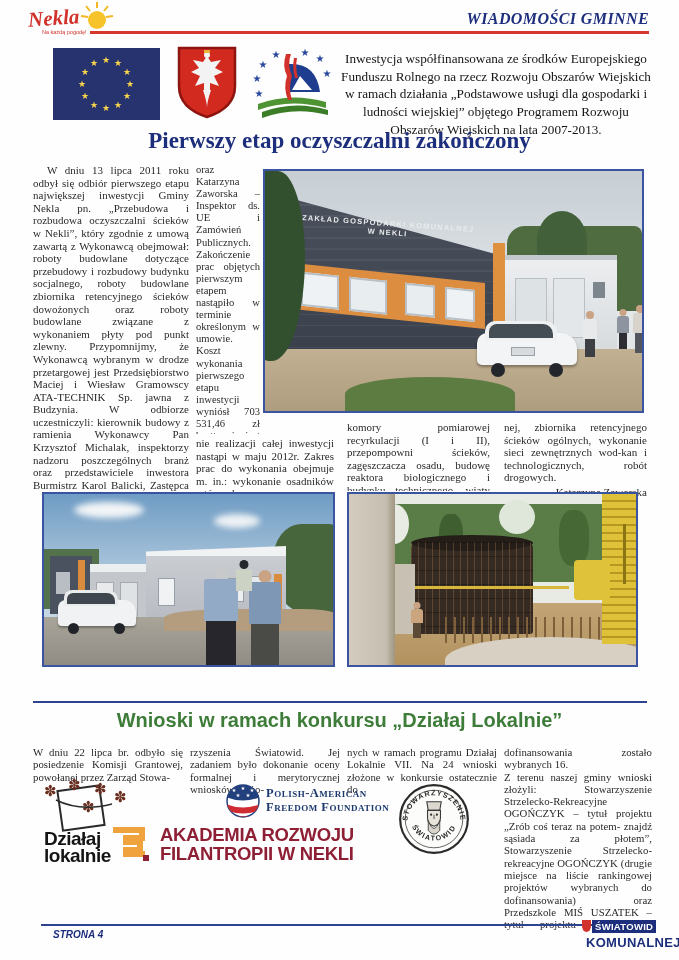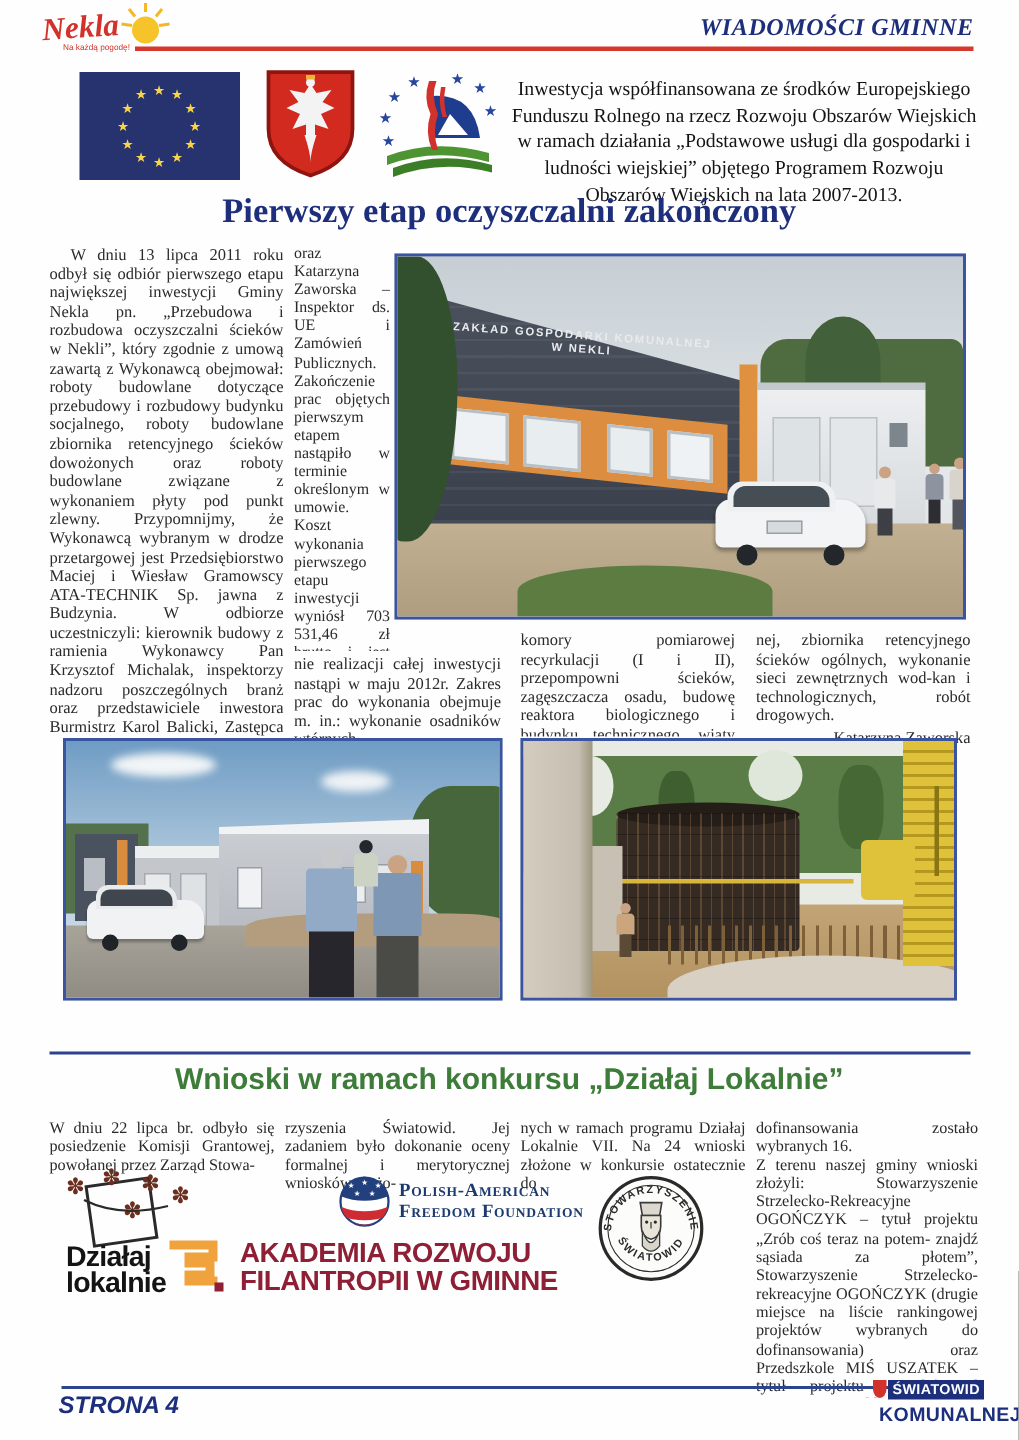--- a/index.html
+++ b/index.html
@@ -277,21 +277,21 @@
   <div class="abs smallcaps" style="left:266px;top:786px;width:130px;font-size:12.5px;line-height:1.15;font-weight:bold;color:#1d3a6e;white-space:pre-line;">Polish-American
 Freedom Foundation</div>
 
   <div class="abs" style="left:112px;top:826px;width:38px;height:38px;">
     <svg width="38" height="38" viewBox="0 0 38 38">
       <path d="M4 4 H30 V12 H14 V16 H28 V24 H14 V28 H30" fill="none" stroke="#f0a33c" stroke-width="6" stroke-linecap="square"></path>
       <rect x="31" y="29" width="6" height="6" fill="#8e1f35"></rect>
     </svg>
   </div>
   <div class="abs" style="left:160px;top:826px;width:230px;font-family:'Liberation Sans',sans-serif;font-weight:bold;font-size:18.5px;line-height:1.02;color:#8e1f35;letter-spacing:-.3px;white-space:pre-line;">AKADEMIA ROZWOJU
-FILANTROPII W GMINNE</div>
+FILANTROPII W NEKLI</div>
 
   <div class="abs" style="left:398px;top:783px;width:72px;height:72px;">
     <svg width="72" height="72" viewBox="0 0 100 100">
       <circle cx="50" cy="50" r="47" fill="#fcfcfa" stroke="#2a2a2a" stroke-width="3"></circle>
       <circle cx="50" cy="50" r="40" fill="none" stroke="#2a2a2a" stroke-width="1"></circle>
       <defs>
         <path id="arcTop" d="M 13,54 A 37,37 0 0 1 87,54"></path>
         <path id="arcBot" d="M 20,62 A 34,34 0 0 0 80,62"></path>
       </defs>
       <text font-size="10" letter-spacing="1.5" fill="#2a2a2a" font-family="'Liberation Sans',sans-serif" font-weight="bold">
@@ -306,21 +306,21 @@
         <circle cx="46" cy="44" r="1.5" fill="#2a2a2a"></circle>
           <circle cx="54" cy="44" r="1.5" fill="#2a2a2a"></circle>
         <path d="M50 44 V50" stroke="#3a3a3a" stroke-width="1.2"></path>
         <path d="M42 52 Q50 74 58 52 L58 66 Q50 76 42 66 Z" fill="#d8d4ca" stroke="#3a3a3a" stroke-width="1.2"></path>
       </g>
     </svg>
   </div>
 
 
   <div class="abs" style="left:41px;top:924px;width:598px;height:2px;background:#2e4390;"></div>
-  <div class="abs" style="left:39px;top:929px;font-family:'Liberation Sans',sans-serif;font-style:italic;font-weight:bold;font-size:16px;color:#1d2f7c;">STRONA 4</div>
+  <div class="abs" style="left:53px;top:929px;font-family:'Liberation Sans',sans-serif;font-style:italic;font-weight:bold;font-size:10px;color:#1d2f7c;">STRONA 4</div>
 
   <div class="abs" style="left:582px;top:918px;width:70px;height:34px;">
     <span class="abs" style="left:0;top:2px;width:9px;height:12px;background:#d1322b;border-radius:0 0 50% 50%;"></span>
     <span class="abs" style="left:10px;top:2px;padding:1px 3px;background:#1d2f7c;color:#fff;font-family:'Liberation Sans',sans-serif;font-weight:bold;font-size:9.5px;letter-spacing:.3px;">ŚWIATOWID</span>
     <span class="abs" style="left:4px;top:17px;color:#1d2f7c;font-family:'Liberation Sans',sans-serif;font-weight:bold;font-size:13px;letter-spacing:.3px;">KOMUNALNEJ</span>
   </div>
 
 </div>
 
 </body></html>

